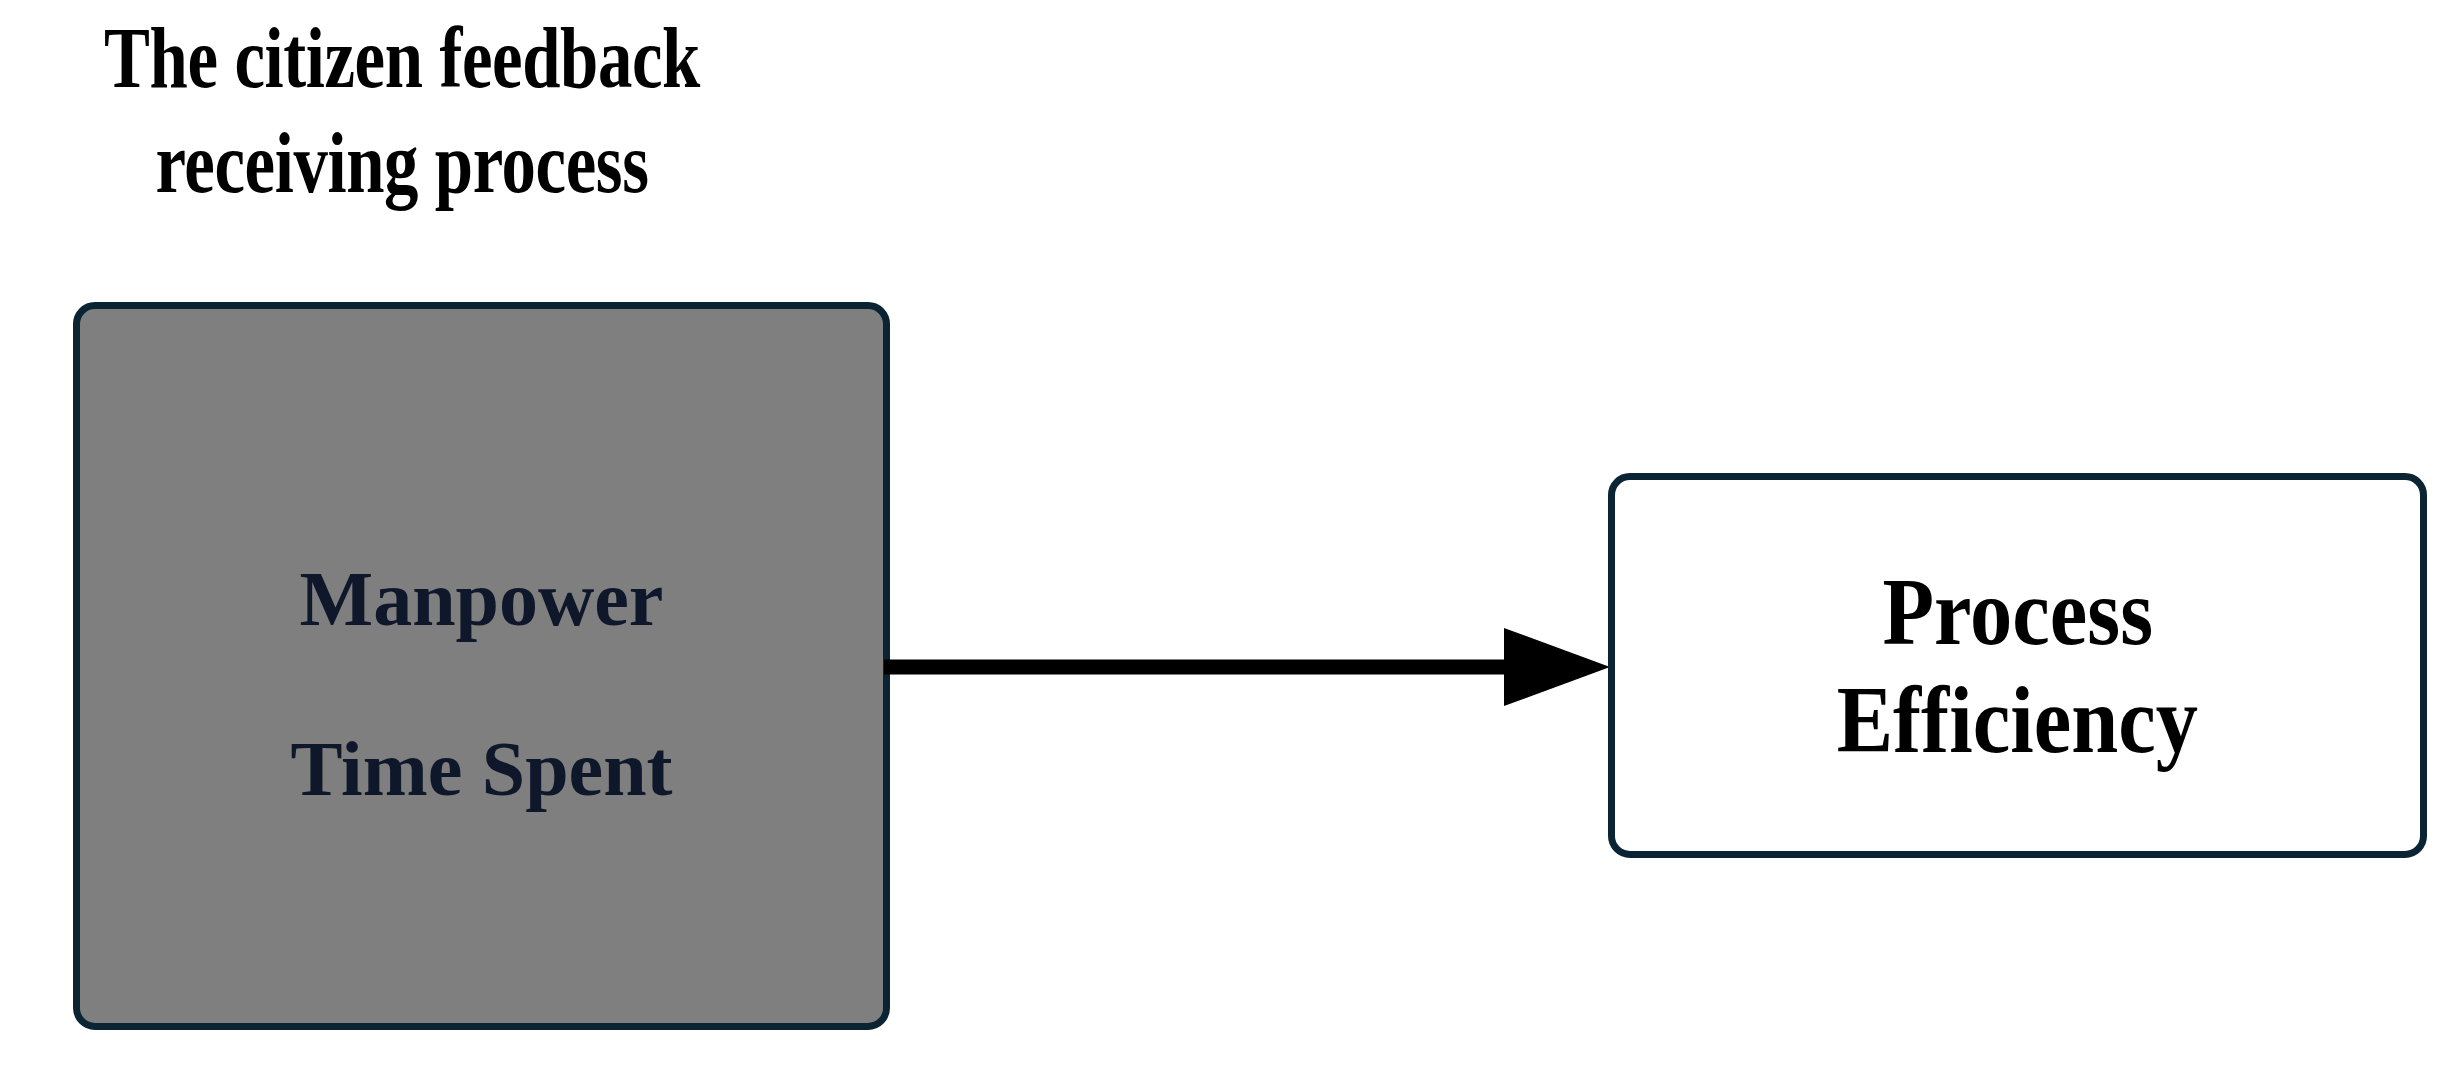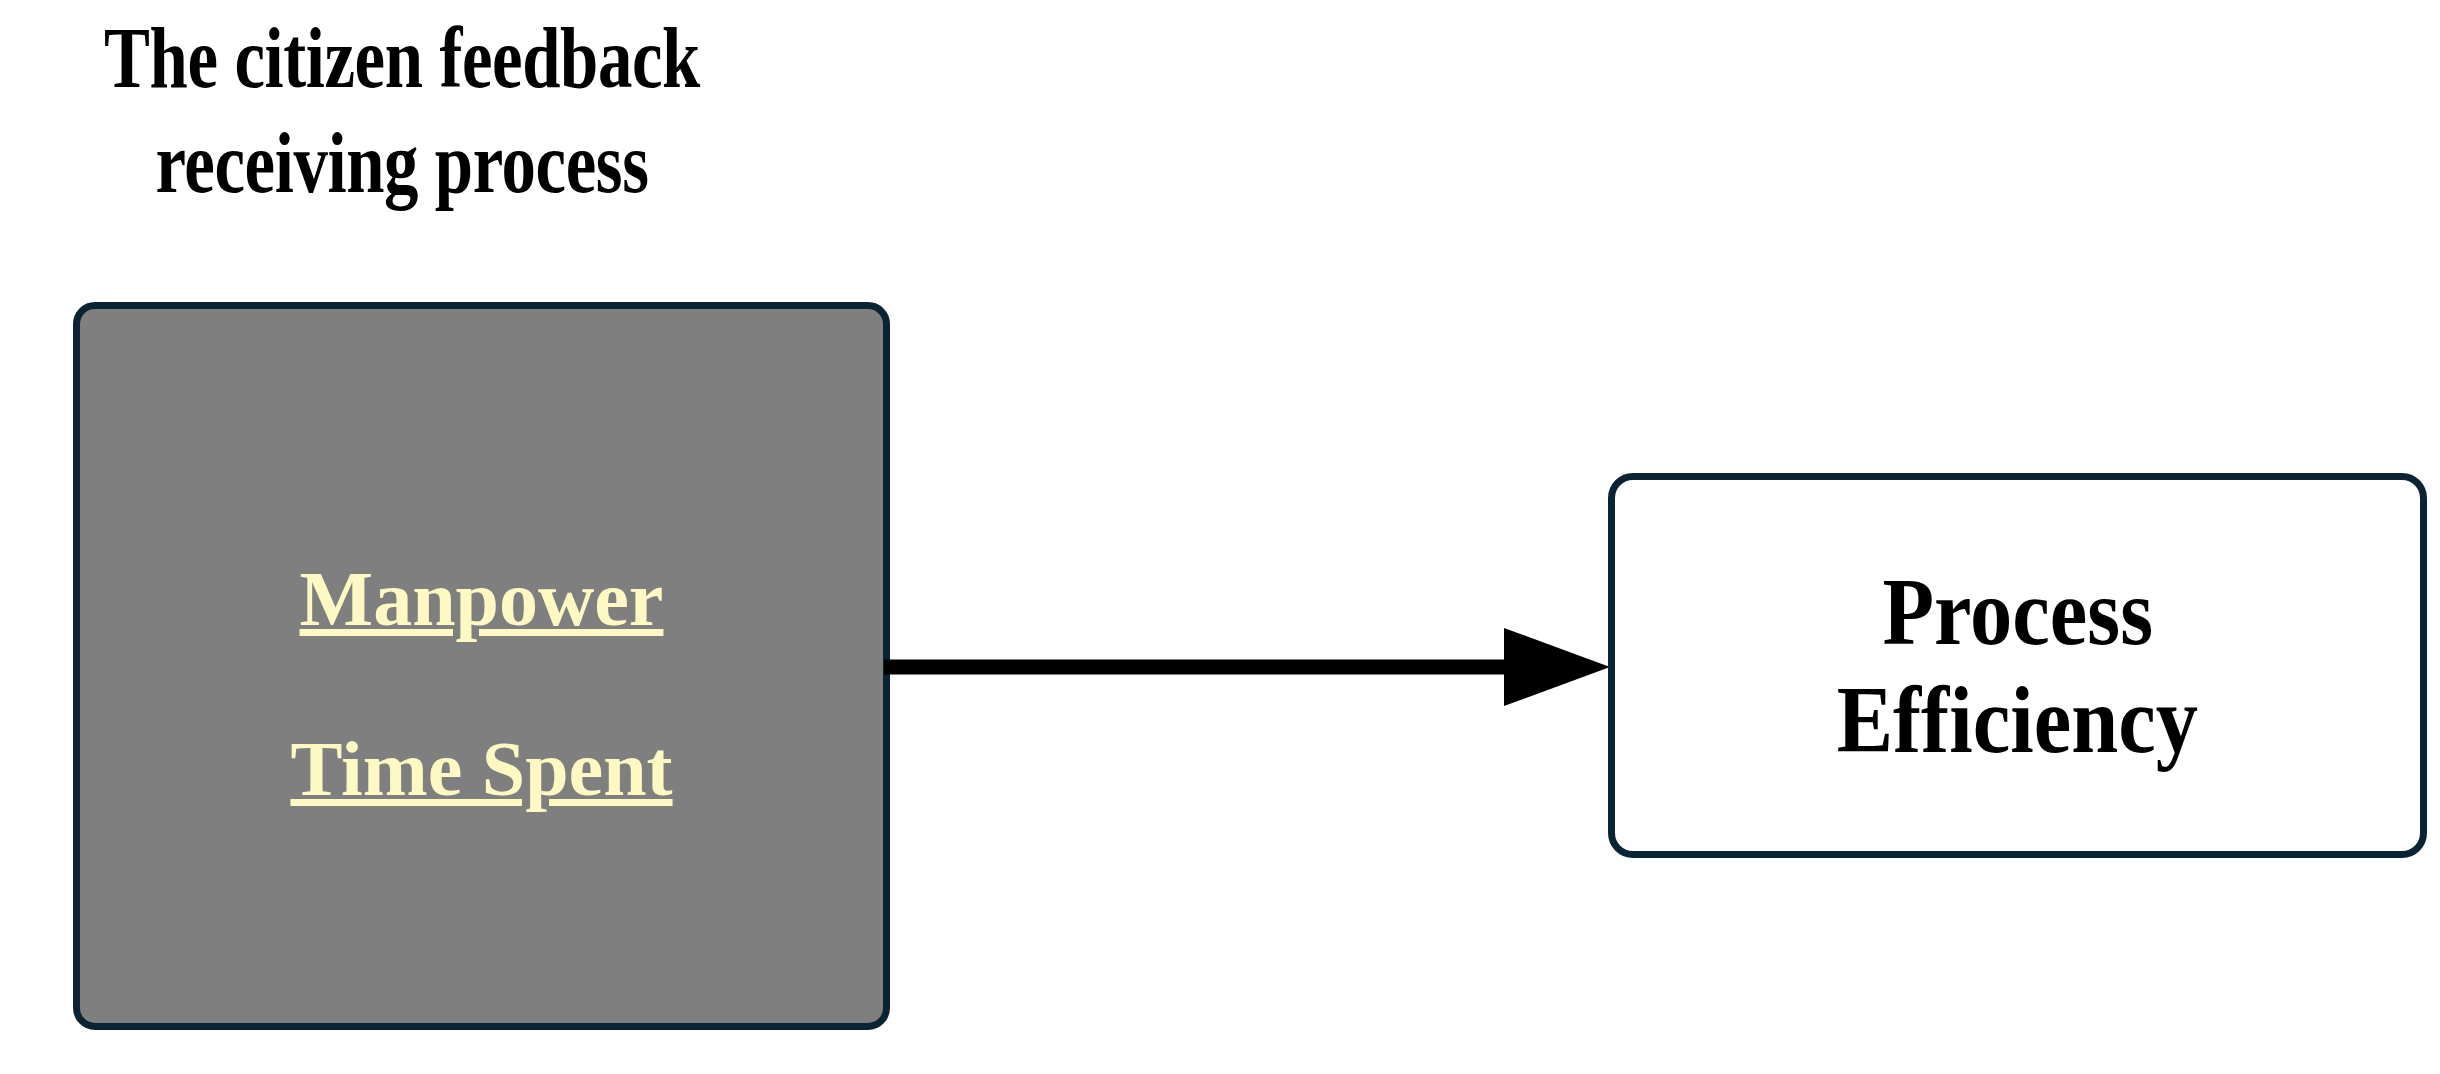--- a/index.html
+++ b/index.html
@@ -60,39 +60,37 @@
   }
 
   #input-box {
     left: 73px;
     top: 302px;
     width: 817px;
     height: 728px;
     background: #7f7f7f;
   }
   #input-box .node-label {
-    color: #fef9c3;
+    color: #0f172a;
     font-family: "Liberation Serif", "DejaVu Serif", serif;
     font-weight: bold;
     font-size: 78px;
     line-height: 1;
     white-space: nowrap;
     text-align: center;
-    text-decoration: underline;
   }
   #input-box .node-label.first  { margin-bottom: 92px; margin-top: 96px; }
   #input-box .node-label.second { margin-bottom: 60px; }
 
   #output-box {
     left: 1608px;
     top: 473px;
     width: 819px;
     height: 385px;
     background: #ffffff;
-    border-radius: 25px;
   }
   #output-box .node-label {
     color: #000000;
     font-family: "Liberation Serif", "DejaVu Serif", serif;
     font-weight: bold;
     font-size: 96px;
     line-height: 1.12;
     white-space: nowrap;
     text-align: center;
     transform: scaleX(0.88);

